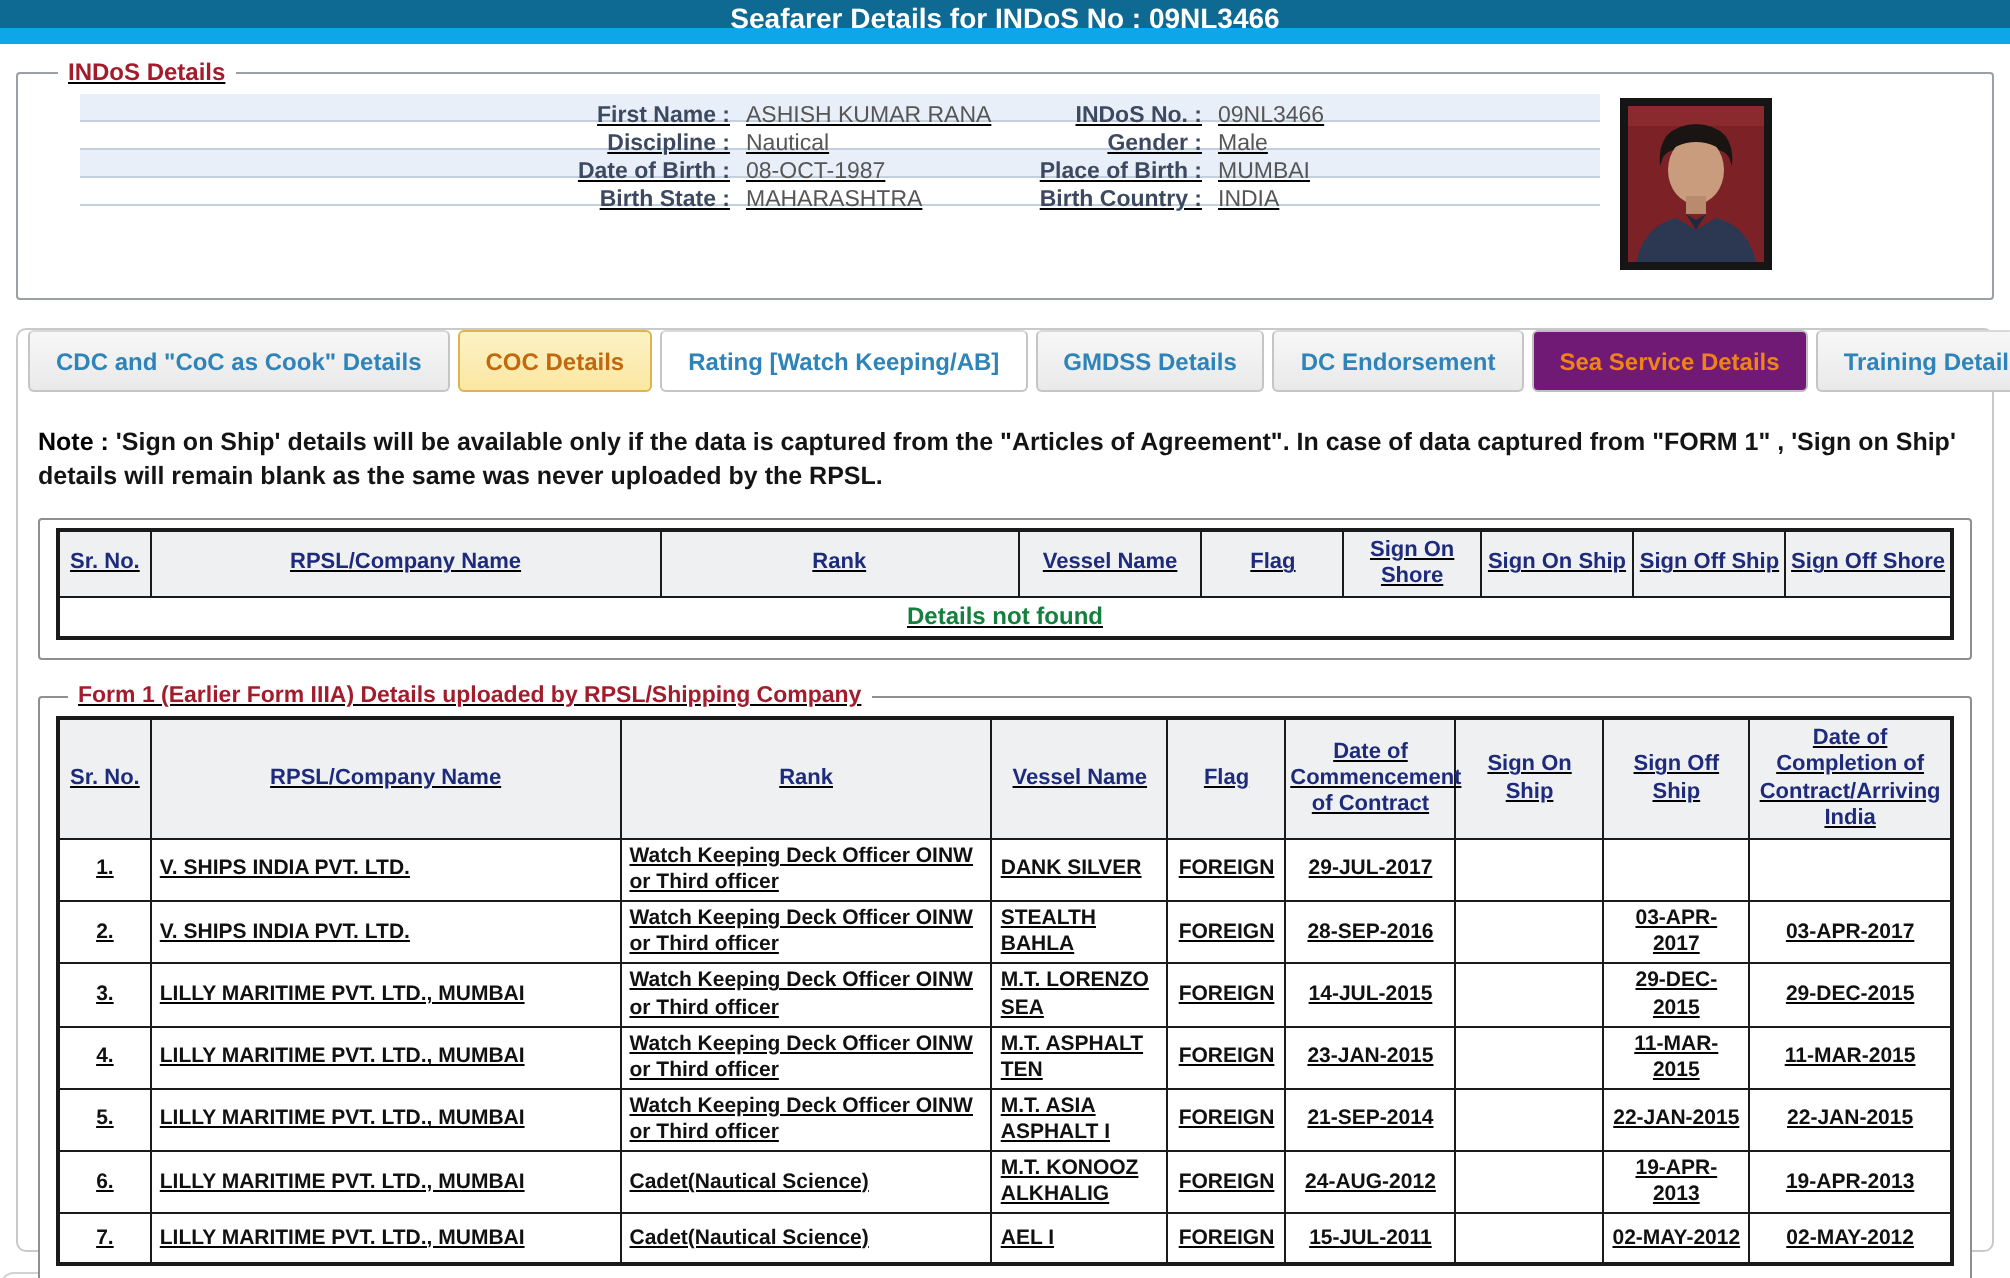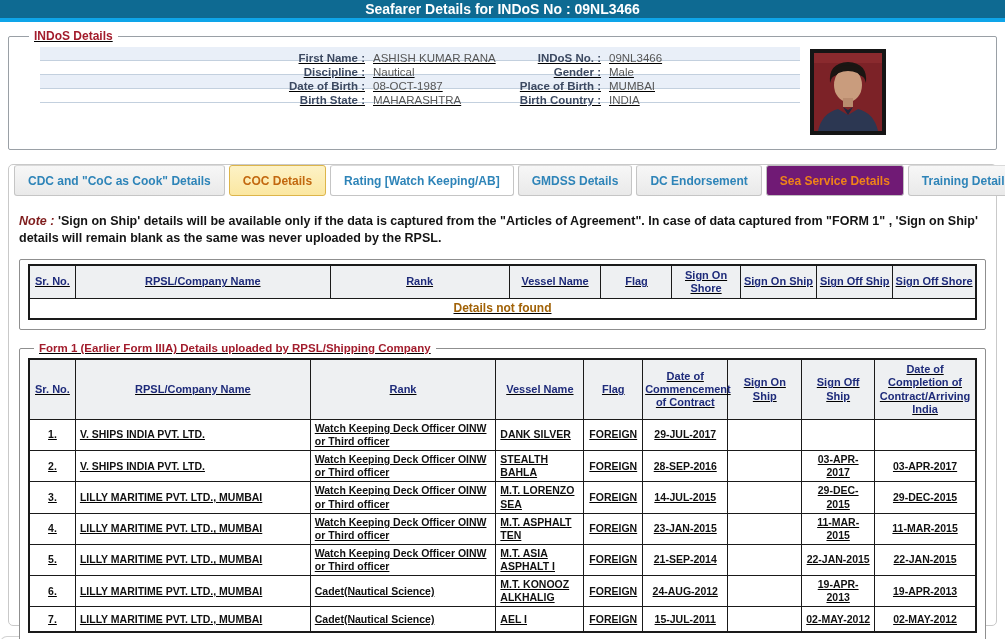--- a/index.html
+++ b/index.html
@@ -1,20 +1,20 @@
 <!DOCTYPE html>
 <html><head>
 <meta charset="utf-8">
 <style>
   * { box-sizing: border-box; margin: 0; padding: 0; }
   html,body { width: 1005px; height: 639px; overflow: hidden; background: #ffffff;
     font-family: "Liberation Sans", sans-serif; }
 
   
-  .titlebar { height: 22px; background: #0e6a92; border-bottom: 4px solid #0ea5e9;
+  .titlebar { height: 22px; background: #0e6a92; border-bottom: 8px solid #0ea5e9;
     color: #ffffff; font-weight: bold; font-size: 14px; text-align: center; line-height: 18px; }
 
   
   fieldset { border: 1px solid #9aa0a6; border-radius: 2px; background: #fff; text-decoration: underline; }
   legend { color: #a21c2c; font-weight: bold; font-size: 12px; padding: 0 5px; margin-left: 10px; }
 
   .indos-fs { margin: 7px 8px 0 8px; height: 121px; padding: 4px 10px; position: relative; }
   .irow { display: grid; grid-template-columns: 325px 130px 90px 1fr; column-gap: 8px;
     height: 14px; line-height: 23px; width: 760px; margin-left: 21px;
     border-bottom: 1px solid #c3d0de; white-space: nowrap; }
@@ -31,32 +31,32 @@
     border: 1px solid #c9c9c9; border-radius: 5px; background: #fff; }
   .tabs { display: flex; gap: 4px; padding: 0 5px; }
   .tab { border: 1px solid #c5c5c5; border-top-color: #d9d9d9; border-radius: 3px;
     background: linear-gradient(#f7f7f7, #e9e9e9); color: #2e84b8; font-weight: bold;
     font-size: 12px; padding: 8px 13px 7px; cursor: pointer; white-space: nowrap; }
   .tab.t-yellow { background: linear-gradient(#fdf2c6, #fbe7a1); border-color: #ddb54a; color: #c2680f; }
   .tab.t-white  { background: #ffffff; }
   .tab.t-active { background: #701a75; color: #ef8318; border-color: #bfbfbf; }
 
   .note { margin: 17px 10px 4px 10px; font-size: 12.5px; font-weight: bold; color: #141414; line-height: 1.35; }
-  .note .red { color: #7f1d1d; font-style: italic; }
+  .note .red { color: #000000; }
 
   .tfs { margin: 12px 10px 0 10px; padding: 4px 8px 9px 8px; border-color: #8f8f8f; }
   .tfs legend { font-size: 11.5px; margin-left: 6px; }
 
   table { width: 100%; border-collapse: collapse; border: 2px solid #1a1a1a; table-layout: fixed; }
   th { background: #eef0f2; color: #1e2b7a; font-size: 11px; font-weight: bold;
     border: 1px solid #1a1a1a; padding: 3px 2px; text-align: center; line-height: 1.2; }
   td { font-size: 10.5px; font-weight: bold; color: #111; border: 1px solid #1a1a1a;
     padding: 2px 4px; height: 25px; line-height: 1.25; word-wrap: break-word; }
   td.c { text-align: center; }
-  .empty-cell { color: #a16207; text-align: center; font-size: 12px; height: 18px; }
+  .empty-cell { color: #15803d; text-align: center; font-size: 12px; height: 18px; }
 
   
   .next-hint { margin: 10px 0 0 0; width: 560px; height: 8px;
     border: 1px solid #d2d2d2; border-bottom: none; border-radius: 7px 7px 0 0; }
 </style>
 </head>
 <body>
 
 <div class="titlebar">
   <span>Seafarer Details for INDoS No : 09NL3466</span>

